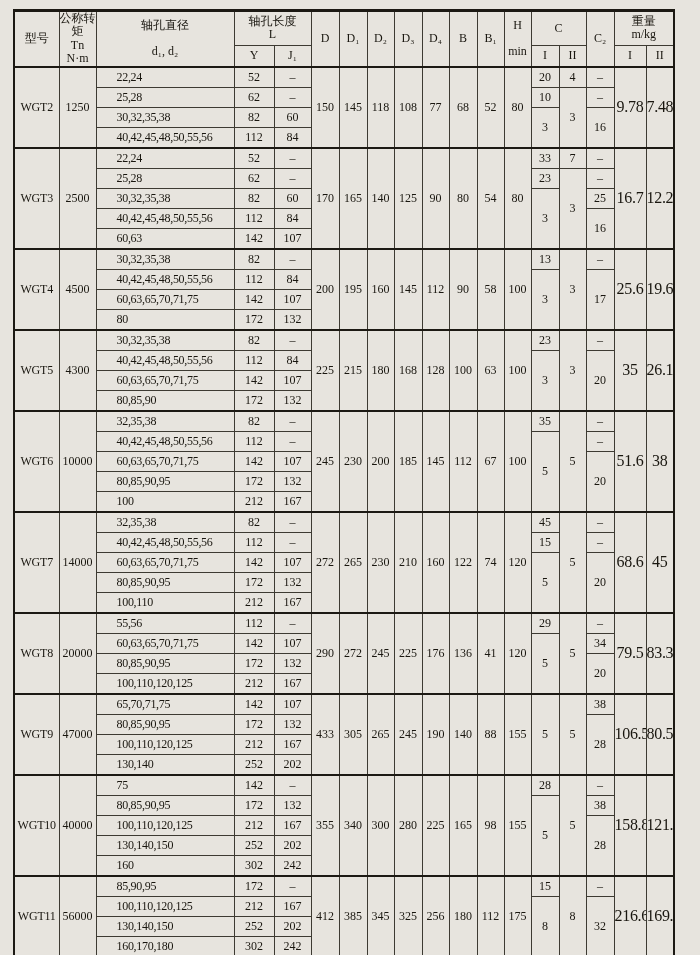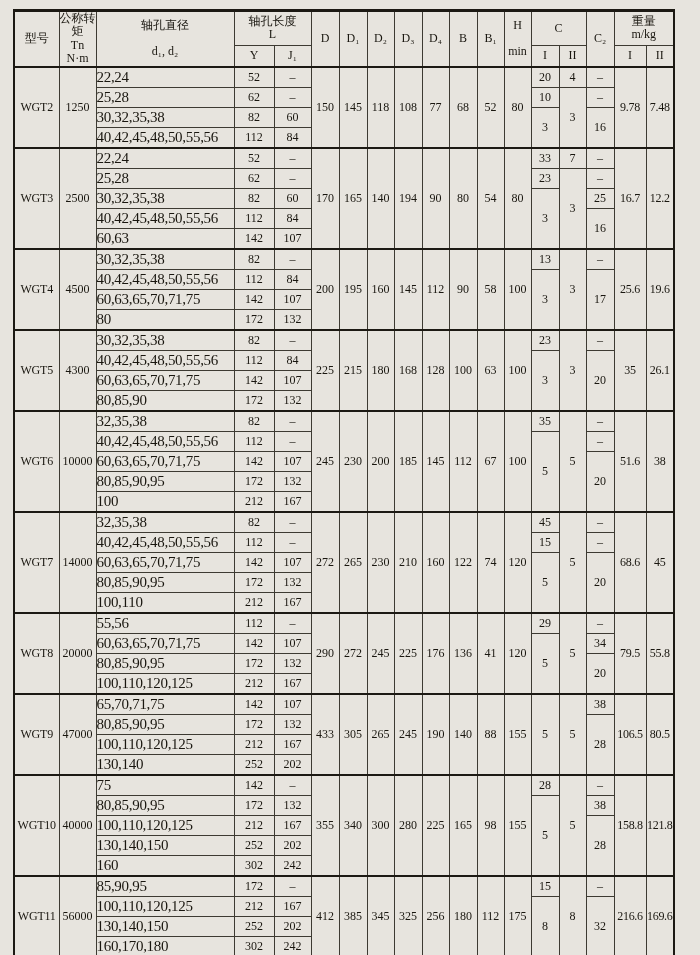--- a/index.html
+++ b/index.html
@@ -22,26 +22,26 @@
     padding:0; overflow:hidden;
   }
   thead th { font-weight:normal; font-size:12px; line-height:1.12; }
   thead tr.h1 th { height:31px; }
   thead tr.h2 th { height:19px; }
   thead th .ln { display:block; }
   thead th .gap-b { margin-bottom:12px; }
   tbody td { height:19px; font-size:12px; line-height:1; }
   tbody tr.gs td { border-top:2px solid #1c1913; }
   td.dlist {
-    text-align:left; padding-left:0; padding-right:1px;
-    font-size:15px; letter-spacing:-0.3px; white-space:nowrap;
+    text-align:left; padding-left:20px; padding-right:1px;
+    font-size:12px; letter-spacing:-0.3px; white-space:nowrap;
   }
   td.model { font-size:12px; letter-spacing:-0.2px; }
   td.num { font-size:12px; }
-  td.wt { font-size:12px; letter-spacing:-0.3px; }
+  td.wt { font-size:16px; letter-spacing:-0.3px; }
 </style>
 </head>
 <body>
 
 <div class="page">
   <table class="spec">
     <colgroup>
       <col style="width:45px">
         <col style="width:37px">
         <col style="width:138px">
@@ -147,21 +147,21 @@
         </tr>
         <tr class="gs">
           <td class="model" rowspan="5">WGT3</td>
           <td class="num" rowspan="5">2500</td>
           <td class="dlist">22,24</td>
           <td class="num">52</td>
           <td class="num">–</td>
           <td class="num" rowspan="5">170</td>
           <td class="num" rowspan="5">165</td>
           <td class="num" rowspan="5">140</td>
-          <td class="num" rowspan="5">194</td>
+          <td class="num" rowspan="5">125</td>
           <td class="num" rowspan="5">90</td>
           <td class="num" rowspan="5">80</td>
           <td class="num" rowspan="5">54</td>
           <td class="num" rowspan="5">80</td>
           <td class="num">33</td>
           <td class="num">7</td>
           <td class="num">–</td>
           <td class="num wt" rowspan="5">16.7</td>
           <td class="num wt" rowspan="5">12.2</td>
         </tr>
@@ -363,21 +363,21 @@
           <td class="num" rowspan="4">245</td>
           <td class="num" rowspan="4">225</td>
           <td class="num" rowspan="4">176</td>
           <td class="num" rowspan="4">136</td>
           <td class="num" rowspan="4">41</td>
           <td class="num" rowspan="4">120</td>
           <td class="num">29</td>
           <td class="num" rowspan="4">5</td>
           <td class="num">–</td>
           <td class="num wt" rowspan="4">79.5</td>
-          <td class="num wt" rowspan="4">55.8</td>
+          <td class="num wt" rowspan="4">83.3</td>
         </tr>
         <tr>
           <td class="dlist">60,63,65,70,71,75</td>
           <td class="num">142</td>
           <td class="num">107</td>
           <td class="num" rowspan="3">5</td>
           <td class="num">34</td>
         </tr>
         <tr>
           <td class="dlist">80,85,90,95</td>

